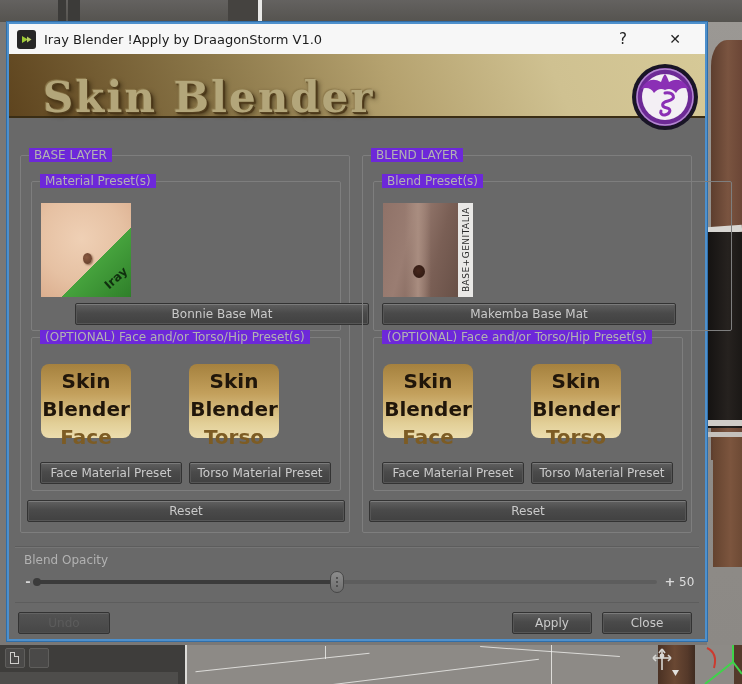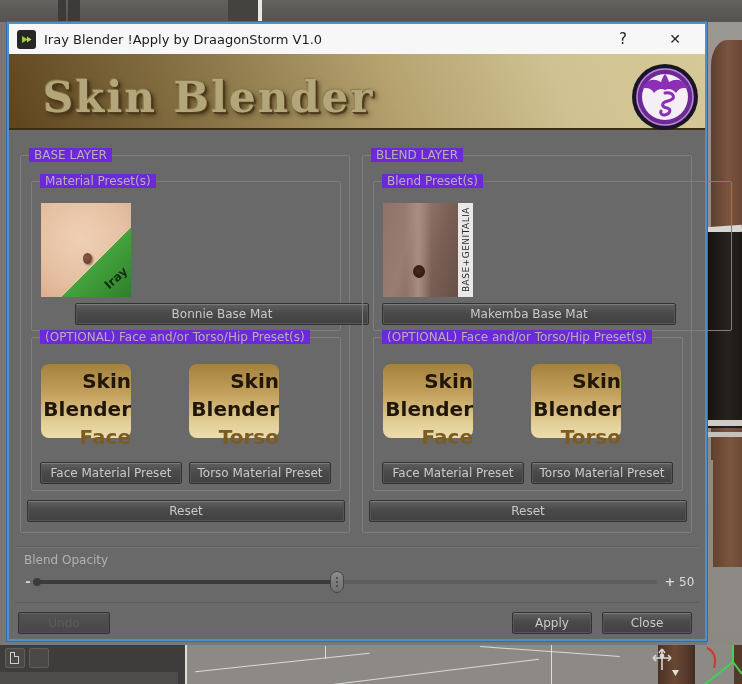--- a/index.html
+++ b/index.html
@@ -50,21 +50,21 @@
   .titlebar { position:absolute; left:0; top:0; width:696px; height:30px; background:#f7f7f7;
     display:flex; align-items:center; }
   .app-icon { width:19px; height:19px; margin-left:8px; background:#262626; border-radius:3px;
     display:flex; align-items:center; justify-content:center; }
   .title-text { margin-left:8px; font-size:13px; color:#1c1c1c; }
   .tb-btn { position:absolute; top:0; width:44px; height:30px; text-align:center; line-height:30px;
     font-size:15px; color:#222; cursor:default; }
   .tb-help { right:60px; }
   .tb-close { right:8px; font-size:14px; }
 
-  .banner { position:absolute; left:0; top:30px; width:696px; height:76px;
+  .banner { position:absolute; left:0; top:30px; width:696px; height:64px;
     background:linear-gradient(68deg,#5e441e 0%,#8a7648 30%,#b5a26f 55%,#cfc191 78%,#d6c997 100%);
     border-bottom:2px solid #3a2d14; }
   .banner-title { position:absolute; left:34px; top:0; height:84px; line-height:88px;
     font-family:"DejaVu Serif","Liberation Serif",serif; font-weight:bold; font-size:42px;
     letter-spacing:2px; color:#b3a67a;
     text-shadow:-1px -1px 1px #8f7c4e, 1px 1px 0 #53401f, 2px 2px 1px #4a3618, 3px 3px 5px rgba(35,25,8,.65); }
   .logo { position:absolute; right:6px; top:9px; width:68px; height:68px; }
 
   
   .group { position:absolute; border:1px solid #7e7e7e; border-radius:2px; }
@@ -91,21 +91,21 @@
     background:linear-gradient(105deg,#8f7268 0%,#9a7d72 30%,#7a5f55 60%,#5f4940 100%); }
   .thumb-skin2 .hilite { position:absolute; left:22px; top:0; width:26px; height:94px;
     background:linear-gradient(90deg,transparent,#a98d80 50%,transparent); }
   .navel2 { position:absolute; left:30px; top:62px; width:12px; height:13px; border-radius:50%;
     background:radial-gradient(circle at 45% 45%, #46271c, #2a1610); }
   .side-strip { position:absolute; right:0; top:0; width:15px; height:94px; background:#e9e8e6;
     display:flex; align-items:center; justify-content:center; }
   .side-strip span { writing-mode:vertical-rl; transform:rotate(180deg); font-size:9px;
     letter-spacing:.5px; color:#2a2a2a; white-space:nowrap; }
 
-  .thumb-gold { position:absolute; width:90px; height:74px; text-align:right;
+  .thumb-gold { position:absolute; width:90px; height:74px; text-align:center;
     background:linear-gradient(180deg,#a5813e 0%,#c3a05c 40%,#e2cf97 80%,#ecddae 100%);border-radius:8px; }
   .thumb-gold .l1 { display:block; padding-top:3px; font-size:20px; font-weight:bold; line-height:28px; color:#20160a; }
   .thumb-gold .l2 { display:block; font-size:20px; font-weight:bold; line-height:28px; color:#20160a; }
   .thumb-gold .l3 { display:block; font-size:20px; font-weight:bold; line-height:28px; color:#7d5c24; }
 
   
   .opacity-sep { position:absolute; left:6px; top:522px; width:684px; height:1px; background:#5d5d5d;
     box-shadow:0 1px 0 #757575; }
   .opacity-label { position:absolute; left:15px; top:529px; font-size:12px; color:#b2b2b2; }
   .sl-minus { position:absolute; left:13px; top:550px; width:12px; font-size:13px; font-weight:bold;

